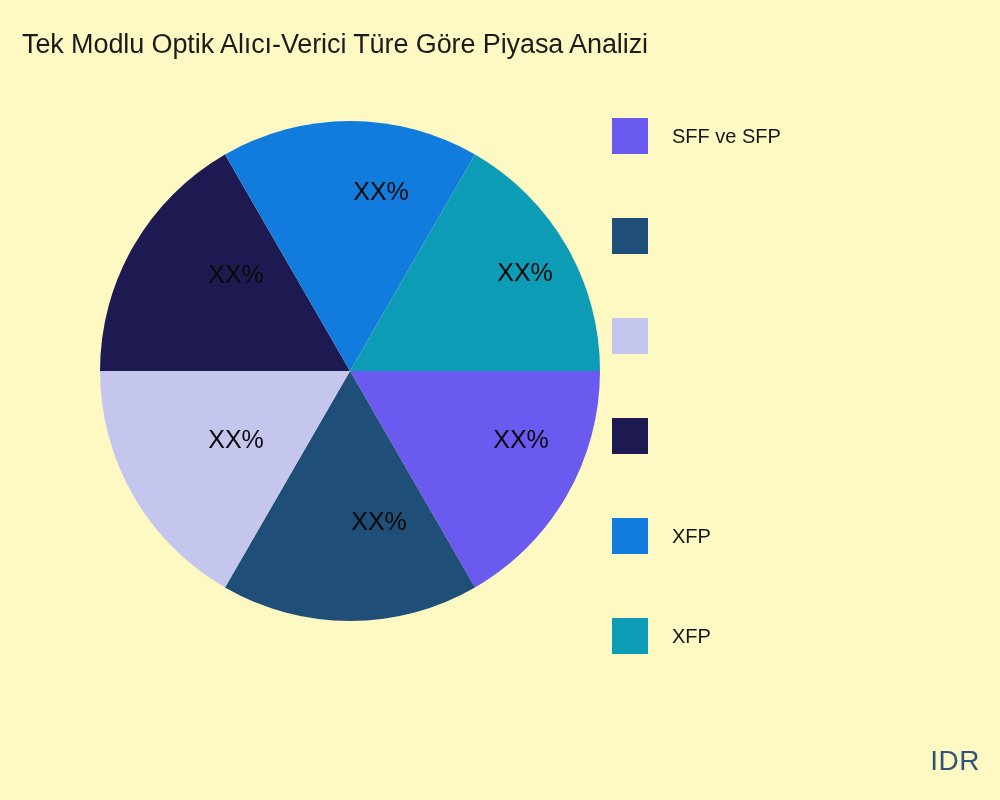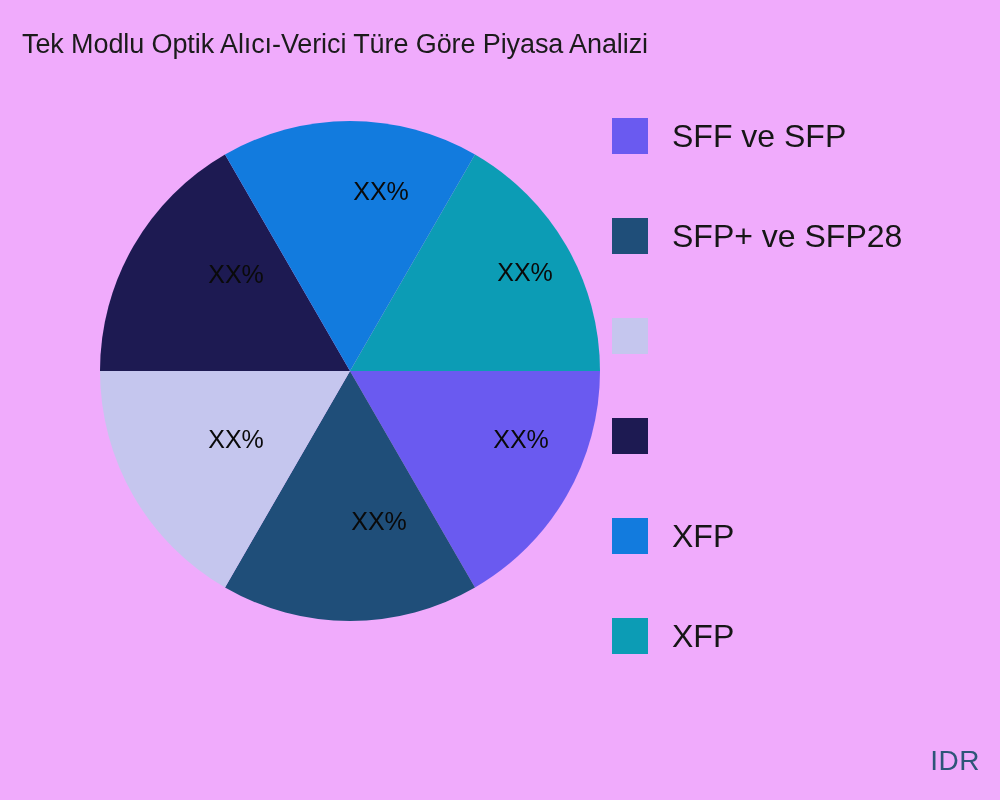--- a/index.html
+++ b/index.html
@@ -9,21 +9,21 @@
     background: #ffffff;
   }
   body {
     font-family: "Liberation Sans", sans-serif;
     -webkit-font-smoothing: antialiased;
   }
   #canvas {
     position: relative;
     width: 1000px;
     height: 800px;
-    background: #f0abfc;
+    background: #fef9c3;
     overflow: hidden;
   }
 
   
   #chart-title {
     position: absolute;
     left: 22px;
     top: 26px;
     font-size: 27px;
     line-height: 36px;
@@ -70,21 +70,21 @@
     top: 18px;
     width: 36px;
     height: 36px;
   }
   .legend-label {
     position: absolute;
     left: 60px;
     top: 18px;
     height: 36px;
     line-height: 36px;
-    font-size: 32px;
+    font-size: 20px;
     color: #161616;
     white-space: nowrap;
   }
 
   
   #watermark {
     position: absolute;
     right: 20px;
     bottom: 23px;
     font-size: 28px;
@@ -120,21 +120,20 @@
     </svg>
   </div>
 
   <div id="legend">
       <div class="legend-row">
         <span class="legend-swatch" style="background: rgb(106, 90, 240);"></span>
         <span class="legend-label">SFF ve SFP</span>
       </div>
       <div class="legend-row">
         <span class="legend-swatch" style="background: rgb(31, 78, 121);"></span>
-        <span class="legend-label">SFP+ ve SFP28</span>
       </div>
       <div class="legend-row">
         <span class="legend-swatch" style="background: rgb(197, 198, 238);"></span>
       </div>
       <div class="legend-row">
         <span class="legend-swatch" style="background: rgb(29, 26, 82);"></span>
       </div>
       <div class="legend-row">
         <span class="legend-swatch" style="background: rgb(18, 123, 222);"></span>
         <span class="legend-label">XFP</span>

